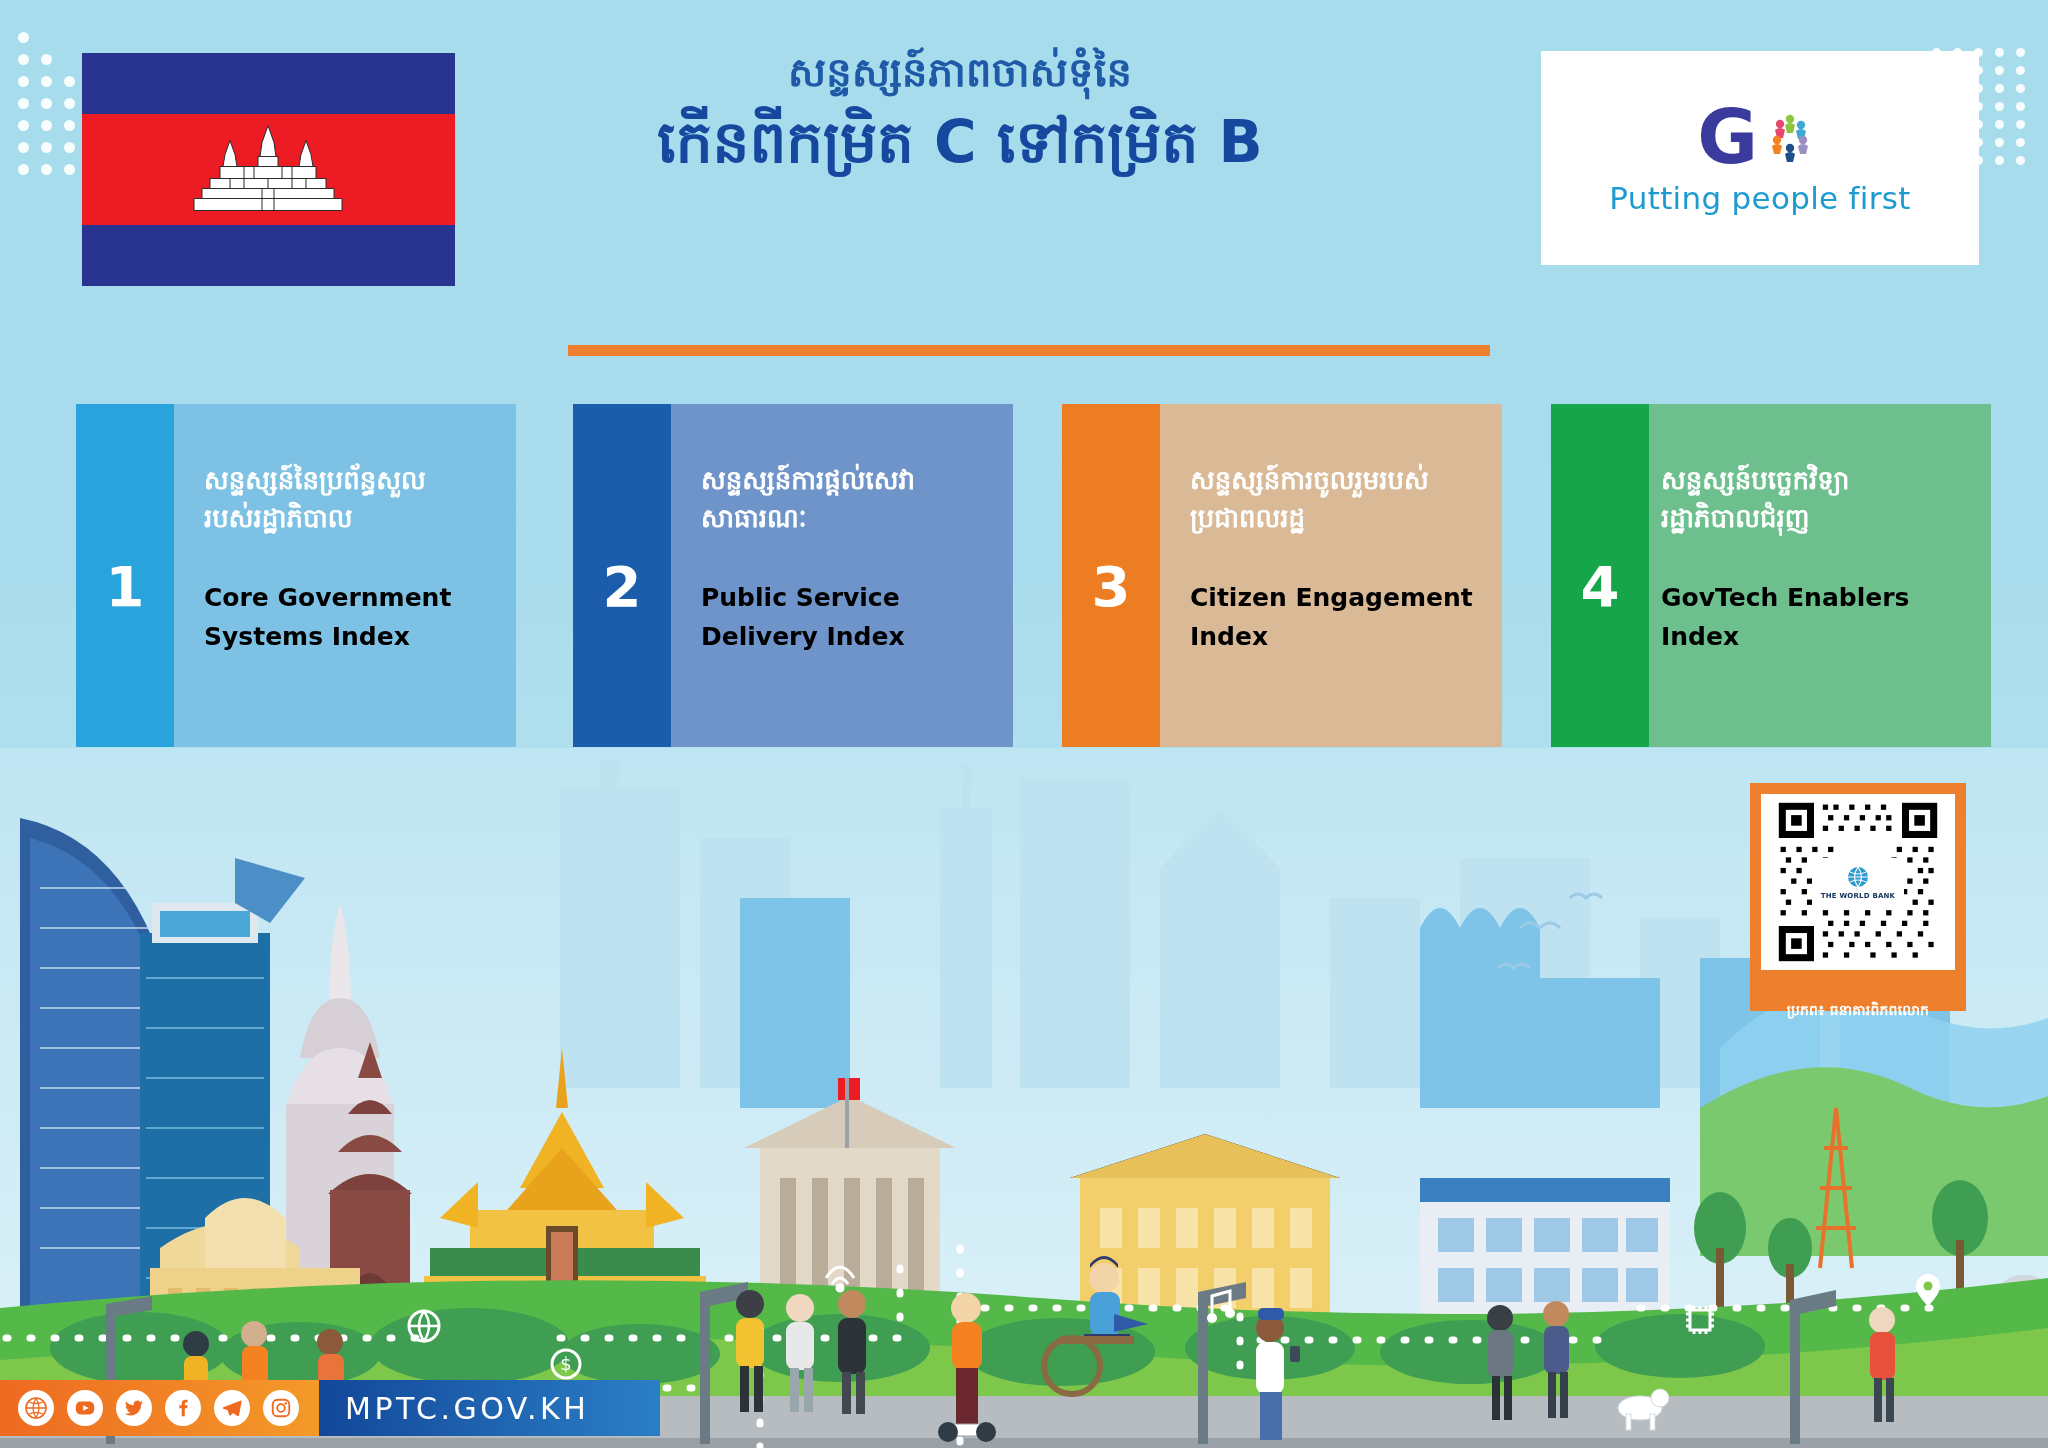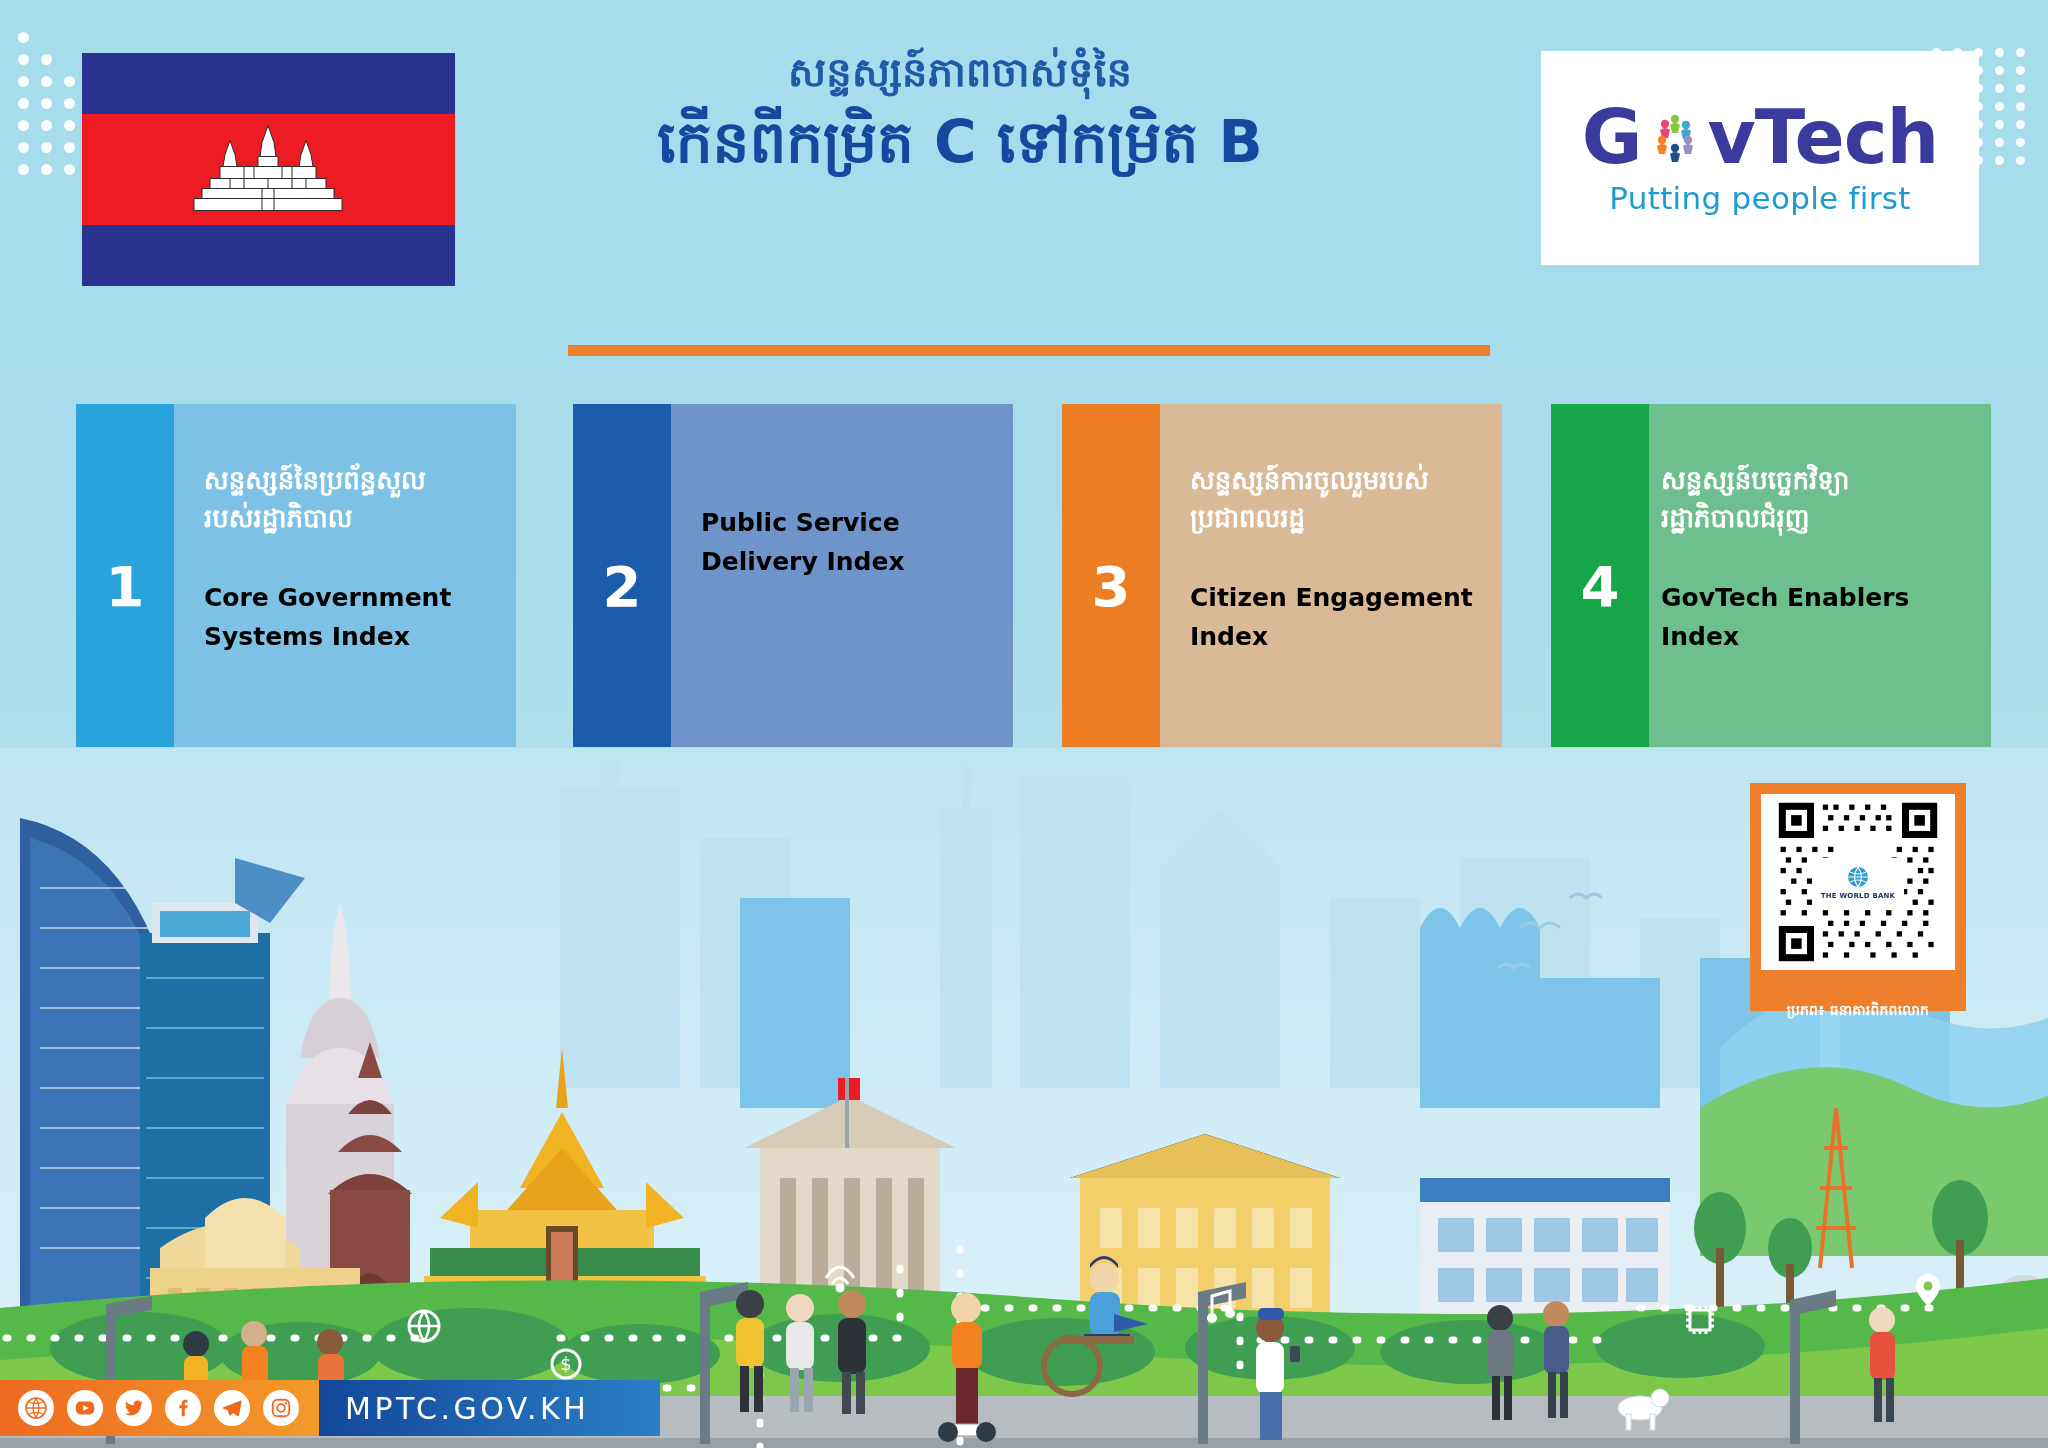--- a/index.html
+++ b/index.html
@@ -267,21 +267,20 @@
                 <circle cx="31" cy="41" r="4.2"></circle>
                 <path d="M26 47 q5-4 10 0 l-2 8 h-6 z"></path>
               </g>
             <g fill="#f58220">
                 <circle cx="18" cy="33" r="4.2"></circle>
                 <path d="M13 39 q5-4 10 0 l-2 8 h-6 z"></path>
               </g>
           </g>
         </svg>
       </span>
-      <span class="seg">vTech</span>
     </div>
     <div class="logo-tag">Putting people first</div>
   </div>
 
   <div class="cards">
 
     <div class="card c1">
       <div class="num-col" style="background: rgb(41, 163, 220);">
         <span class="num">1</span>
       </div>
@@ -292,20 +291,22 @@
 Systems Index</div>
       </div>
       <div class="underline" style="background: rgb(41, 163, 220);"></div>
     </div>
 
     <div class="card c2">
       <div class="num-col" style="background: rgb(27, 92, 171);">
         <span class="num">2</span>
       </div>
       <div class="body" style="background: rgb(111, 148, 202);">
+        <div class="kh">សន្ទស្សន៍ការផ្តល់សេវា
+សាធារណៈ</div>
         <div class="en">Public Service
 Delivery Index</div>
       </div>
       <div class="underline" style="background: rgb(27, 92, 171);"></div>
     </div>
 
     <div class="card c3">
       <div class="num-col" style="background: rgb(237, 125, 34);">
         <span class="num">3</span>
       </div>

